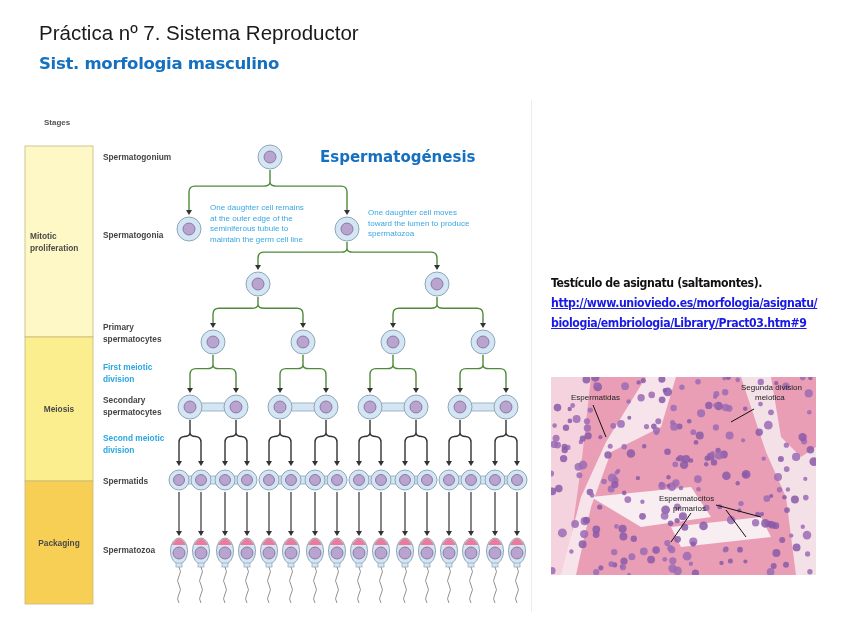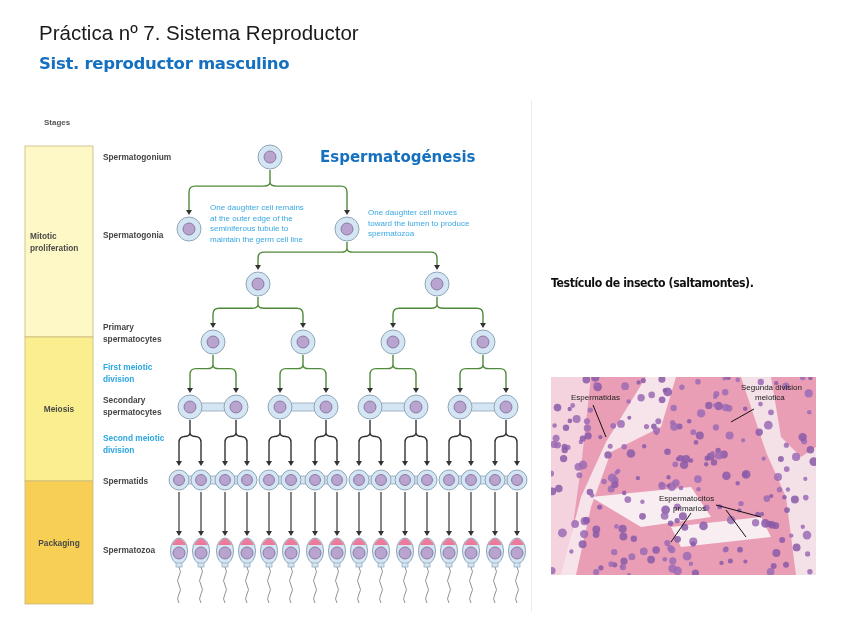--- a/index.html
+++ b/index.html
@@ -11,21 +11,21 @@
   #diagram-svg { left:0; top:0; }
   #caption { left:551px; top:273px; width:270px; font-family:"DejaVu Sans Condensed","DejaVu Sans", sans-serif; font-size:12.2px; line-height:20px; letter-spacing:-0.4px; }
   #caption .cap-title { font-weight:bold; color:#111; display:block; white-space:nowrap; }
   #caption a { color:#1a1ae6; font-weight:bold; text-decoration:underline; word-break:break-all; display:block; }
   #micro { left:551px; top:377px; width:265px; height:198px; overflow:hidden; }
 </style>
 </head>
 <body>
 
 <div id="slide-title" class="abs">Práctica nº 7. Sistema Reproductor</div>
-<div id="slide-subtitle" class="abs">Sist. reproductor masculino</div>
+<div id="slide-subtitle" class="abs">Sist. morfologia masculino</div>
 
 <svg id="diagram-svg" class="abs" width="848" height="636">
   <g id="stage-col">
       <rect x="25" y="146" width="68" height="191" fill="#fdf8c6" stroke="#c9b87a" stroke-width="0.8"></rect>
       <text x="30" y="238.5" font-size="8.3" font-weight="bold" fill="#4a4a4a" font-family="Liberation Sans, sans-serif" text-anchor="start">Mitotic</text>
       <text x="30" y="250.5" font-size="8.3" font-weight="bold" fill="#4a4a4a" font-family="Liberation Sans, sans-serif" text-anchor="start">proliferation</text>
       <rect x="25" y="337" width="68" height="144" fill="#fbee8e" stroke="#c9b87a" stroke-width="0.8"></rect>
       <text x="59" y="412" font-size="8.3" font-weight="bold" fill="#4a4a4a" font-family="Liberation Sans, sans-serif" text-anchor="middle">Meiosis</text>
       <rect x="25" y="481" width="68" height="123" fill="#f6cf54" stroke="#c9b87a" stroke-width="0.8"></rect>
       <text x="59" y="545.5" font-size="8.3" font-weight="bold" fill="#4a4a4a" font-family="Liberation Sans, sans-serif" text-anchor="middle">Packaging</text>
@@ -291,21 +291,22 @@
       <text x="368" y="225.5" font-size="8" fill="#39a7e3" font-family="Liberation Sans, sans-serif">toward the lumen to produce</text>
       <text x="368" y="236" font-size="8" fill="#39a7e3" font-family="Liberation Sans, sans-serif">spermatozoa</text>
     </g>
   <text x="320" y="162" font-family="DejaVu Sans, sans-serif" font-size="15" font-weight="bold" fill="#1570c0">Espermatogénesis</text>
   <text x="44" y="125" font-family="Liberation Sans, sans-serif" font-size="8" font-weight="bold" fill="#555">Stages</text>
 </svg>
 
 <div id="diagram-edge" class="abs"></div>
 
 <div id="caption" class="abs">
-  <span class="cap-title">Testículo de insecto (saltamontes).</span>
+  <span class="cap-title">Testículo de asignatu (saltamontes).</span>
+  <a href="#" id="cap-link">http://www.unioviedo.es/morfologia/asignatu/biologia/embriologia/Library/Pract03.htm#9</a>
 </div>
 
 <svg id="micro" class="abs" width="265" height="198">
   <g id="micro-g">
       <rect x="0" y="0" width="265" height="198" fill="#ea9eb6"></rect>
       <path d="M0,0 L40,0 L30,90 L15,198 L0,198 Z" fill="#f5d3de"></path>
       <path d="M95,0 L125,0 L110,50 L60,75 L40,130 L25,198 L10,198 L30,120 L55,65 Z" fill="#f7e4ea"></path>
       <path d="M190,0 L220,0 L230,60 L250,80 L265,70 L265,198 L245,198 L235,120 L215,75 Z" fill="#f4e0e7"></path>
       <path d="M40,120 L140,110 L160,140 L90,150 Z" fill="#f8eef2"></path>
       <path d="M120,150 L210,140 L220,160 L130,170 Z" fill="#f8eef2"></path>

